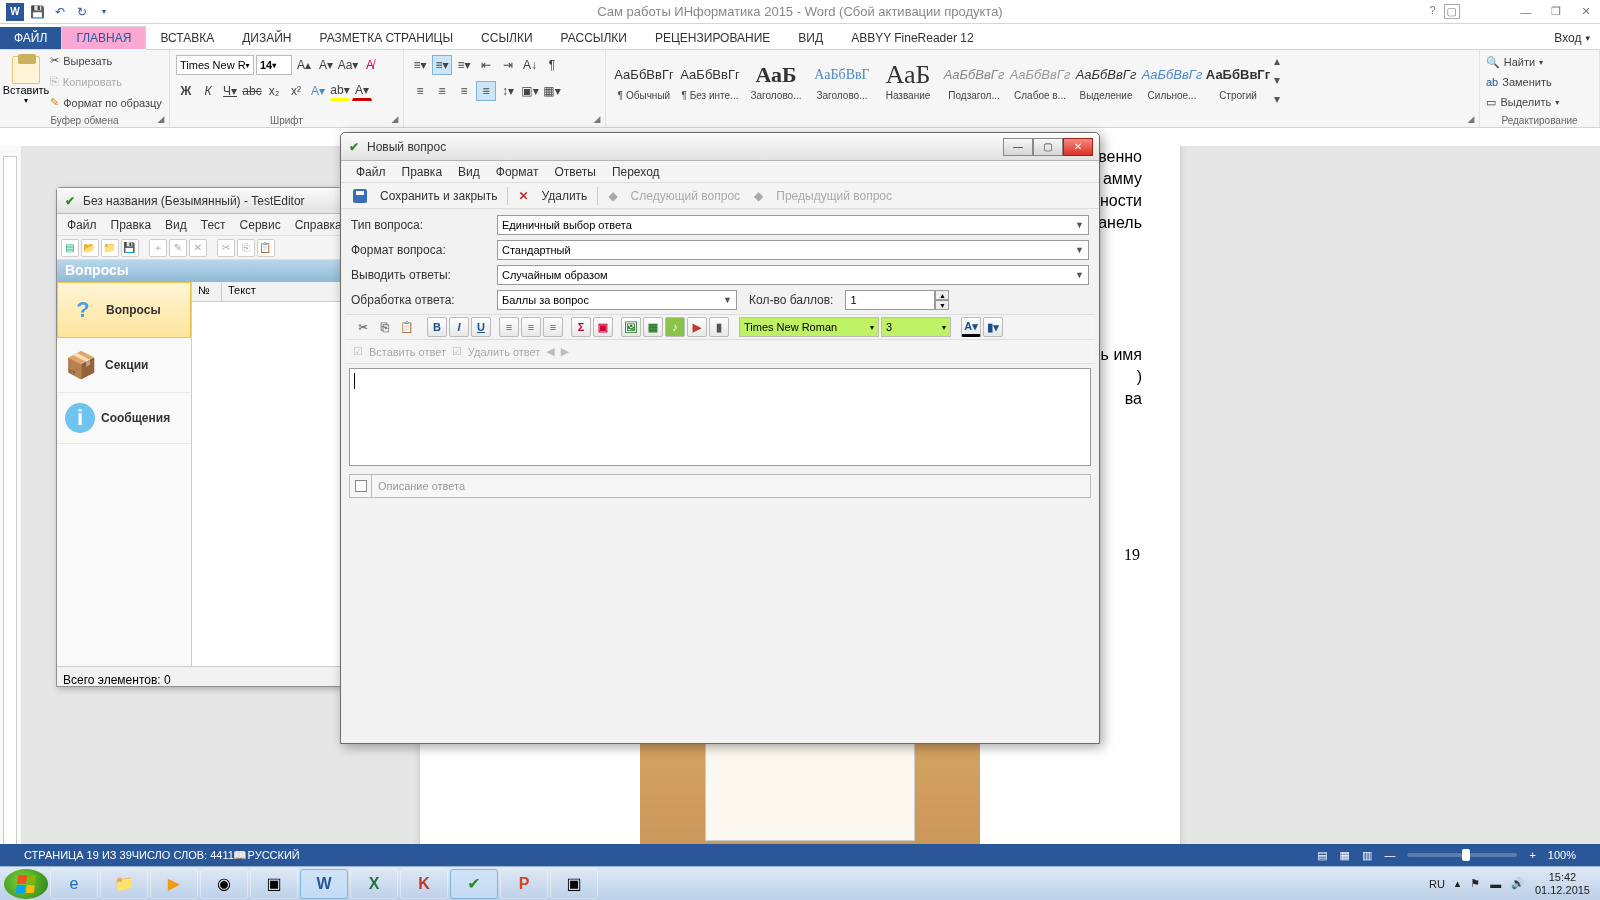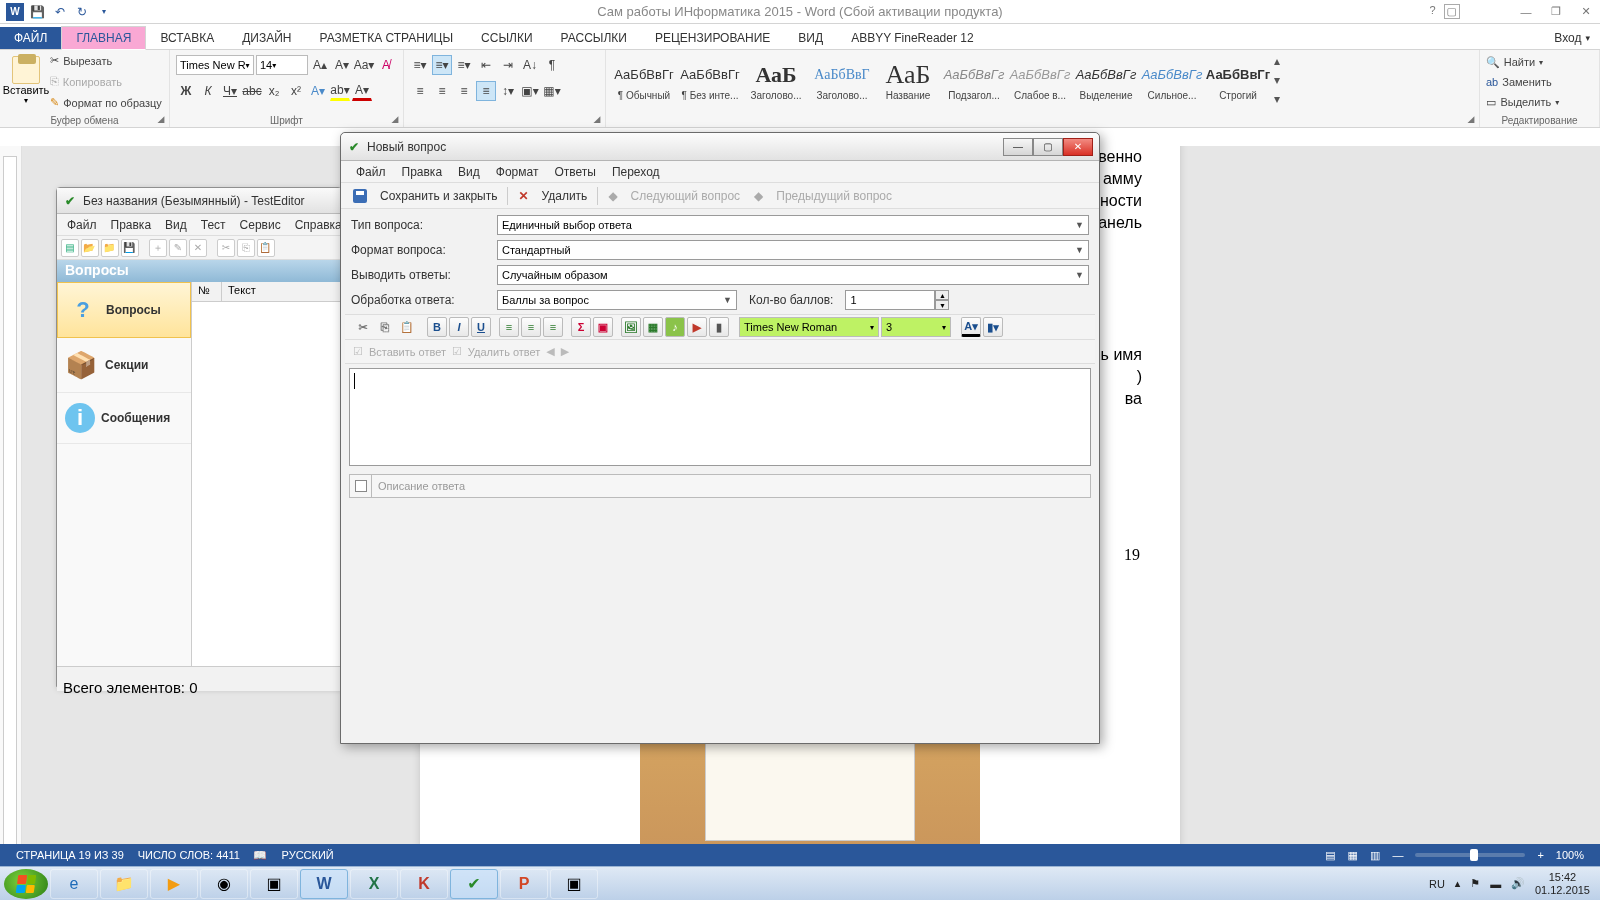--- a/index.html
+++ b/index.html
@@ -60,21 +60,21 @@
 .doc-area { position:absolute; top:146px; left:0; right:0; bottom:24px; background:#e6e6e6; overflow:hidden;}
 .ruler-v { position:absolute; left:0; top:0; bottom:0; width:22px; background:#f9f9f9; border-right:1px solid #e0e0e0; }
 .ruler-v .grad { position:absolute; top:10px; bottom:10px; left:3px; width:14px; background:#fff; border:1px solid #ccc;}
 .page { position:absolute; left:420px; top:-10px; width:760px; height:750px; background:#fff; box-shadow:0 2px 8px rgba(0,0,0,0.15);}
 .page .pnum { position:absolute; right:40px; top:410px; font-size:16px; font-family:'Times New Roman',serif;}
 .page .fragtext { position:absolute; right:38px; top:10px; font-size:16px; font-family:'Times New Roman',serif; text-align:left; line-height:22px;}
 .page .img-embed { position:absolute; left:220px; top:555px; width:340px; height:190px; background:linear-gradient(#d8a862,#c8935a); display:flex; align-items:center; justify-content:center;}
 .page .img-embed .inner { width:210px; height:110px; background:#fbf8ef; border:1px solid #ccc; display:flex; align-items:center; justify-content:center; font-family:'Times New Roman',serif; font-style:italic; color:#555; font-size:15px;}
 
 
-.statusbar { position:absolute; bottom:34px; left:0; right:0; height:22px; background:#2a579a; color:#fff; display:flex; align-items:center; font-size:11px; padding:0 16px; gap:14px;}
+.statusbar { position:absolute; bottom:34px; left:0; right:0; height:22px; background:#2a579a; color:#fff; display:flex; align-items:center; font-size:11px; padding:0 24px; }
 .statusbar .right { margin-left:auto; display:flex; gap:12px; align-items:center;}
 .zoom-slider { width:110px; height:4px; background:#5a7cad; position:relative; border-radius:2px;}
 .zoom-slider .thumb { position:absolute; left:50%; top:-4px; width:8px; height:12px; background:#fff; border-radius:2px;}
 
 
 .taskbar { position:absolute; bottom:0; left:0; right:0; height:34px; background:linear-gradient(#dfe9f5,#bcd0e8); display:flex; align-items:center; padding:0 4px; gap:2px; border-top:1px solid #9ab4d4;}
 .taskbar .tbtn { width:48px; height:30px; border:1px solid rgba(255,255,255,0.4); border-radius:3px; display:flex; align-items:center; justify-content:center; font-size:16px;}
 .taskbar .start { width:44px; height:30px; border-radius:50%; background:radial-gradient(circle at 40% 40%, #7bd13c, #2a7e14); display:flex; align-items:center; justify-content:center;}
 .taskbar .start .flag { width:18px; height:18px; display:grid; grid-template-columns:1fr 1fr; grid-template-rows:1fr 1fr; gap:1px; transform:skewX(-8deg);}
 .taskbar .start .flag div{ border-radius:1px;}
@@ -90,21 +90,21 @@
 .te-toolbar .tb { width:18px; height:18px; border:1px solid #ccc; background:#fff; border-radius:2px; font-size:10px; display:flex; align-items:center; justify-content:center; color:#666;}
 .te-panel-title { height:22px; background:linear-gradient(#b9d6ea,#8fb9d6); color:#fff; font-weight:bold; font-size:14px; padding:2px 8px;}
 .te-body { display:flex; height:calc(100% - 26px - 22px - 24px - 22px - 20px);}
 .te-side { width:135px; background:#f9f9f9; border-right:1px solid #ccc; display:flex; flex-direction:column;}
 .te-side .sitem { display:flex; align-items:center; gap:6px; padding:10px 8px; border-bottom:1px solid #e8e8e8; font-size:12px; font-weight:bold; color:#333;}
 .te-side .sitem.sel { background:linear-gradient(#fff5d6,#ffe49b); border:1px solid #f0c24e;}
 .te-side .sicon { width:34px; height:34px; border-radius:50%; display:flex; align-items:center; justify-content:center; font-size:22px; font-weight:bold;}
 .te-list { flex:1; background:#fff;}
 .te-list .hdr { display:flex; height:20px; border-bottom:1px solid #ccc; background:#f2f2f2; font-size:11px;}
 .te-list .hdr div { border-right:1px solid #ccc; padding:2px 6px;}
-.te-status { height:20px; background:#f2f2f2; border-top:1px solid #ccc; font-size:15px; padding:12px 6px;}
+.te-status { height:20px; background:#f2f2f2; border-top:1px solid #ccc; font-size:12px; padding:6px 6px;}
 
 
 .nq-dialog { position:absolute; left:340px; top:132px; width:760px; height:612px; background:#f2f2f2; border:1px solid #6b6b6b; border-radius:5px 5px 0 0; box-shadow:3px 3px 12px rgba(0,0,0,0.35);}
 .nq-title { height:28px; background:linear-gradient(#fcfcfc,#e2e2e2); display:flex; align-items:center; padding:0 6px; gap:6px; border-bottom:1px solid #b4b4b4; font-size:12px; color:#333; border-radius:5px 5px 0 0;}
 .nq-title .wcset { margin-left:auto; display:flex;}
 .nq-title .wcb { width:30px; height:18px; border:1px solid #888; background:linear-gradient(#f6f6f6,#d6d6d6); display:flex; align-items:center; justify-content:center; font-size:10px;}
 .nq-title .wcb.close { background:linear-gradient(#f28b82,#d93025); color:#fff; border-color:#a02018;}
 .nq-menu { height:22px; background:#f4f4f4; display:flex; gap:2px; padding:0 8px; align-items:center; font-size:12px; border-bottom:1px solid #ddd;}
 .nq-menu span { padding:2px 7px; color:#333;}
 .nq-tb { height:26px; background:#f4f4f4; display:flex; gap:6px; padding:0 8px; align-items:center; font-size:12px; border-bottom:1px solid #ddd;}
@@ -210,21 +210,21 @@
     <div class="glabel">Буфер обмена</div>
     <div class="dlaunch">◢</div>
   </div>
 
   <div class="rgroup font-group">
     <div class="font-row">
       <div class="sel" style="width:78px;">
           <span>Times New R</span>
           <span style="font-size:8px;">▾</span>
         </div>
-      <div class="sel" style="width:52px;">
+      <div class="sel" style="width:36px;font-weight:bold;">
           <span>14</span>
           <span style="font-size:8px;">▾</span>
         </div>
       <div class="fbtn">A▴</div>
       <div class="fbtn">A▾</div>
       <div class="fbtn">Aa▾</div>
       <div class="fbtn" style="color:#c06;">A̸</div>
     </div>
     <div class="font-row2">
       <div class="fbtn" style="font-weight:bold;">Ж</div>

